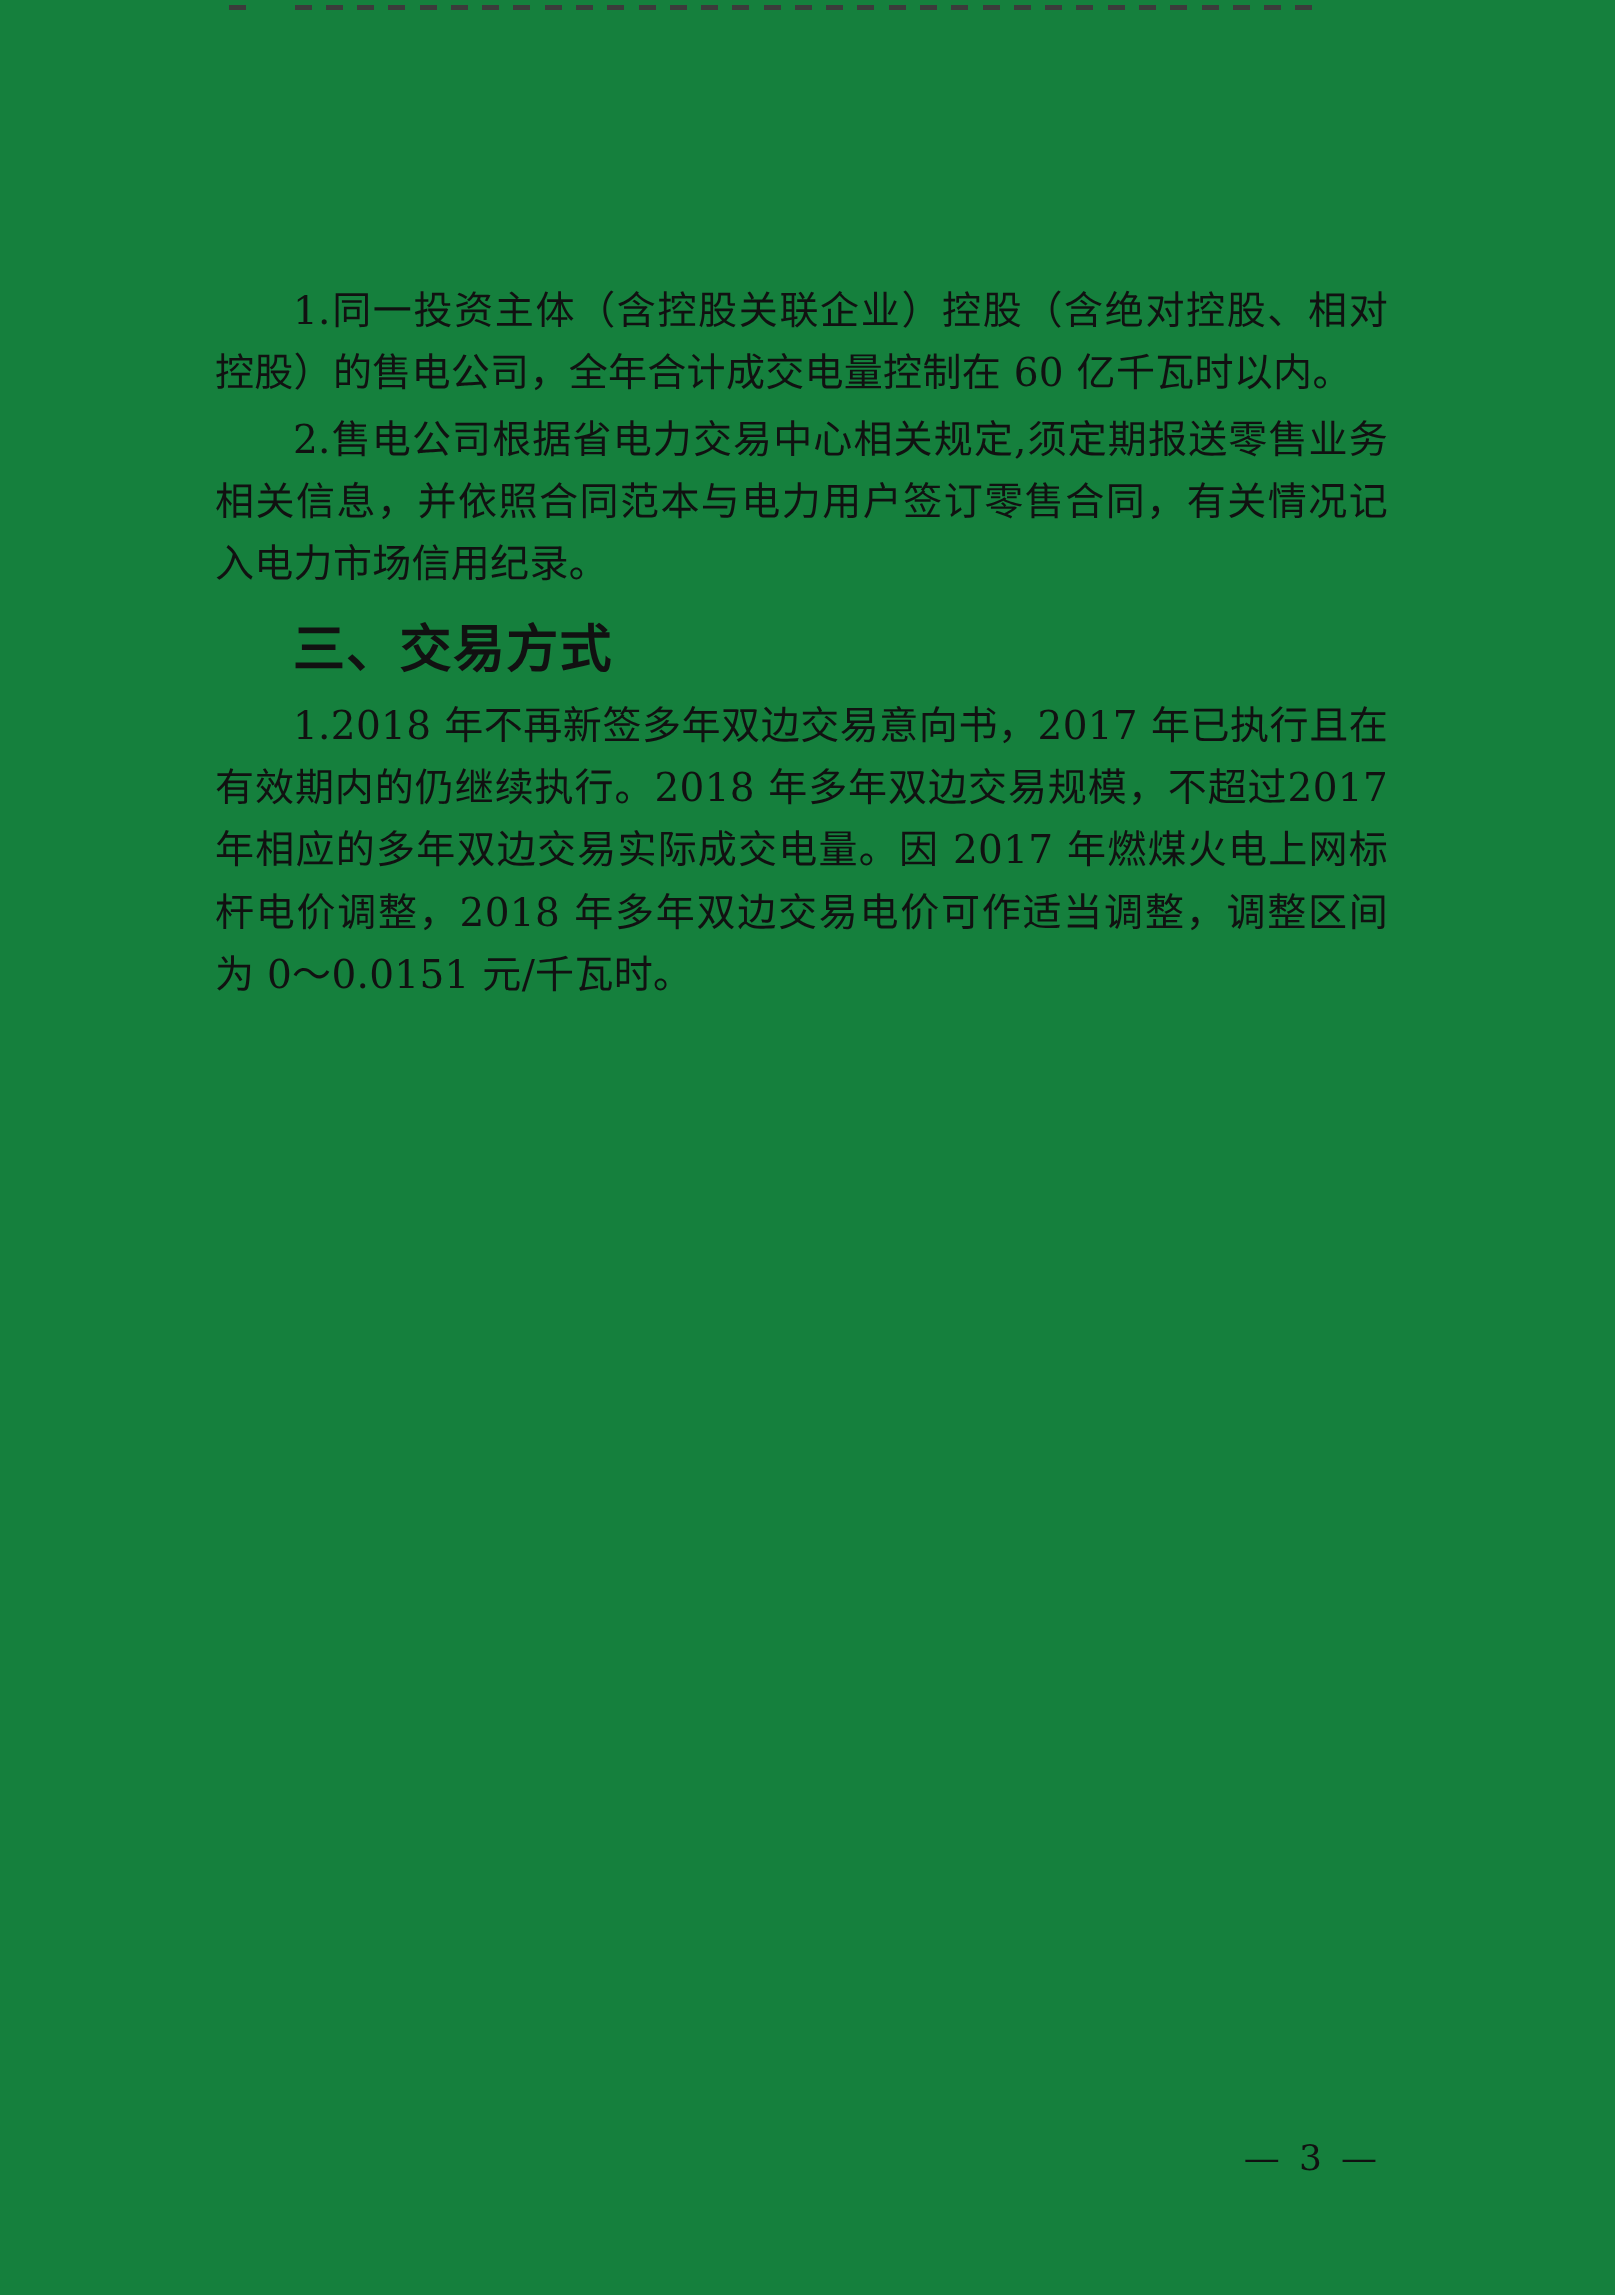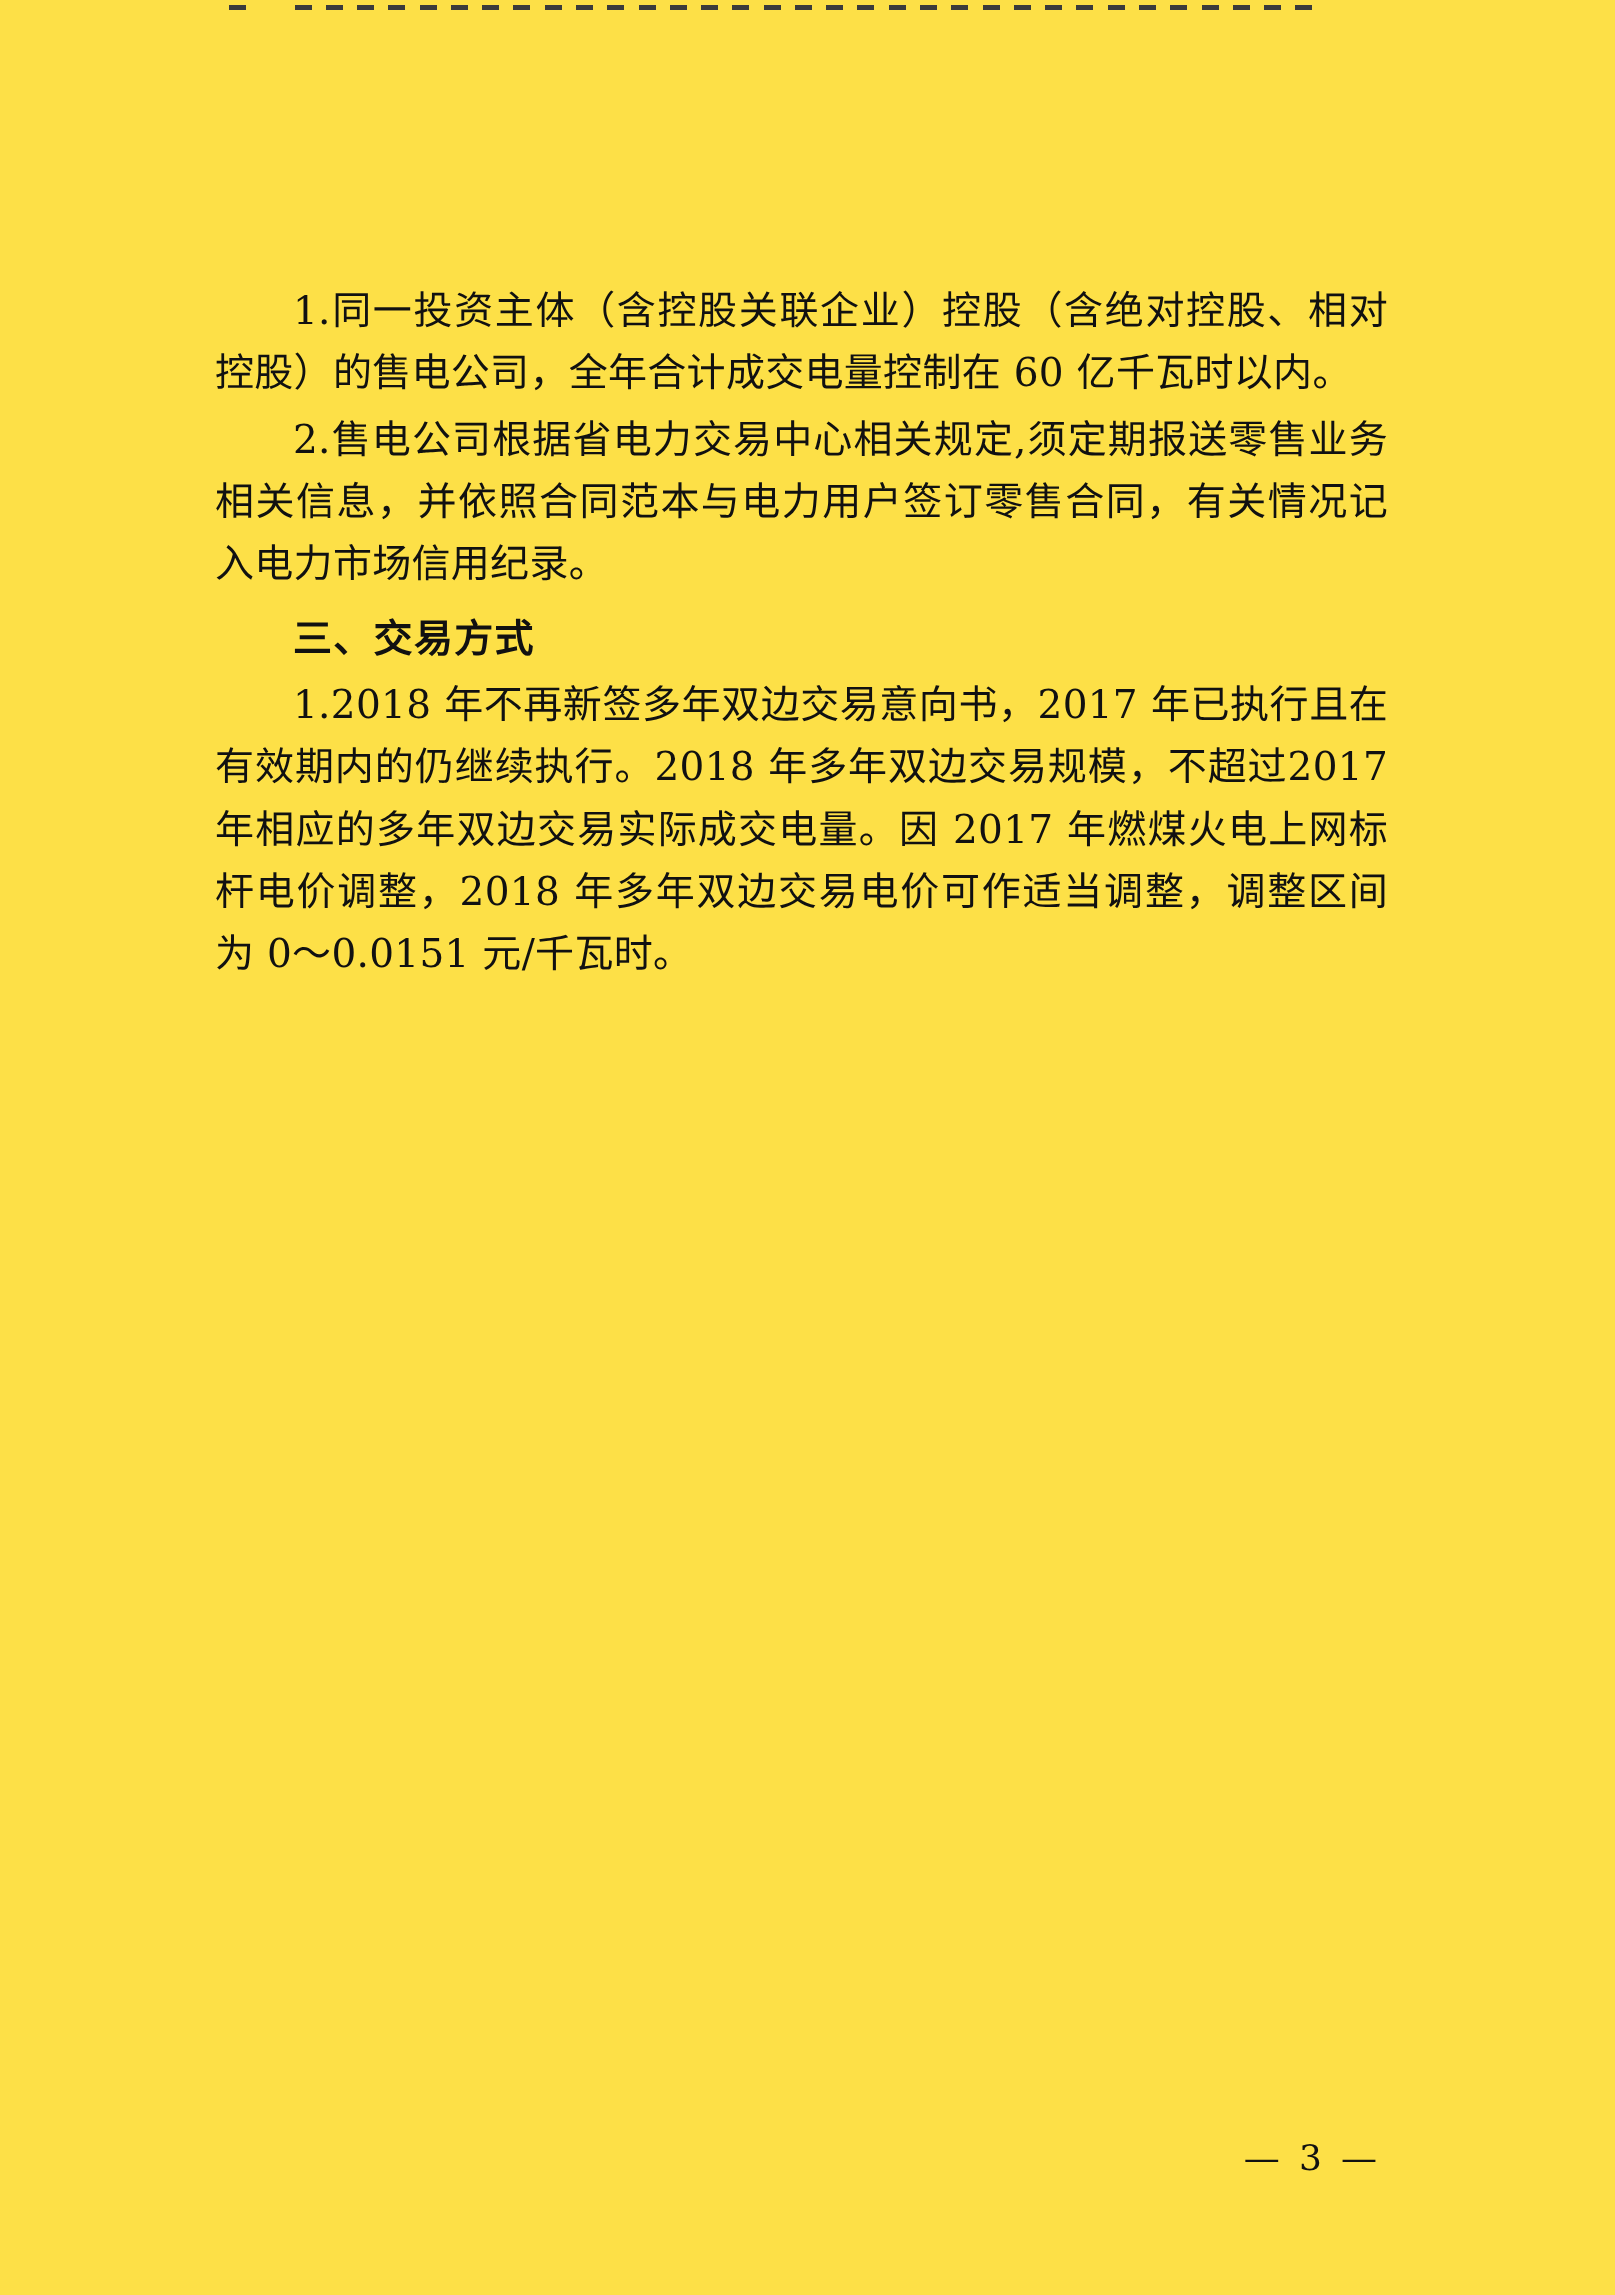--- a/index.html
+++ b/index.html
@@ -4,21 +4,21 @@
 <style>
   html, body {
     margin: 0;
     padding: 0;
     background: #ffffff;
   }
   .page {
     position: relative;
     width: 1616px;
     height: 2295px;
-    background: #fde047;
+    background: #15803d;
     box-sizing: border-box;
     overflow: hidden;
     font-family: "DejaVu Serif", "Liberation Serif", serif;
     color: #111111;
   }
 
   
   .tick-row {
     position: absolute;
     top: 5.2px;
@@ -47,21 +47,21 @@
     line-height: 1.60;
     text-align: justify;
     text-justify: inter-ideograph;
     text-indent: 78px;
     letter-spacing: 0.3px;
     font-family: "DejaVu Serif", "Liberation Serif", serif;
   }
 
   p.heading {
     margin: 11.7px 0 3.9px 0;
-    font-size: 39px;
+    font-size: 52px;
     line-height: 1.60;
     text-indent: 78px;
     font-weight: bold;
     letter-spacing: 1.3px;
     font-family: "DejaVu Sans", "Liberation Sans", sans-serif;
   }
 
   .page-number {
     position: absolute;
     right: 235px;

